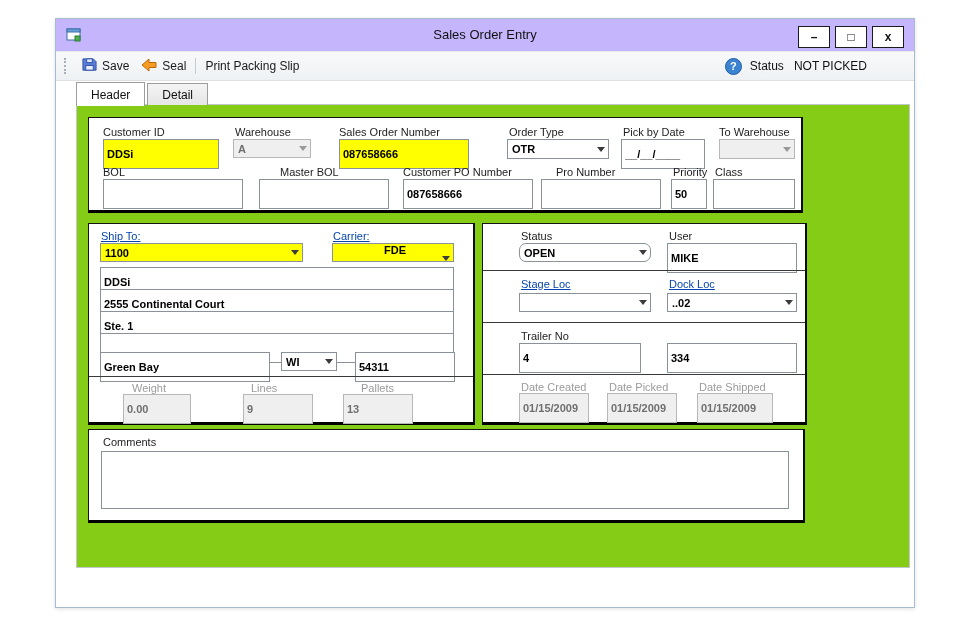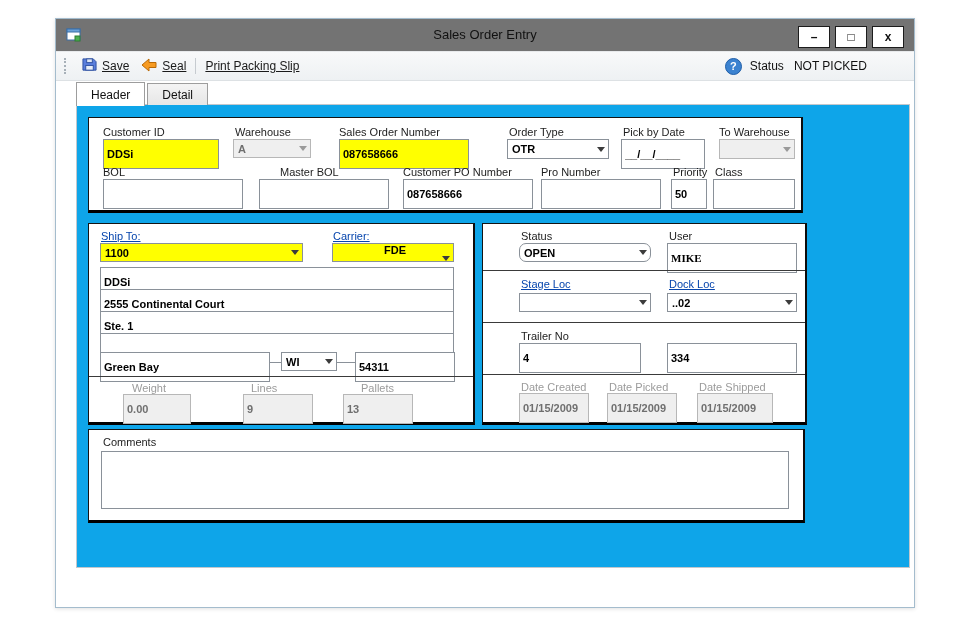--- a/index.html
+++ b/index.html
@@ -1,47 +1,47 @@
 <!DOCTYPE html>
 <html><head>
 <meta charset="utf-8">
 <style>
   html,body{margin:0;padding:0;background:#fff;}
   .canvas{position:relative;width:970px;height:630px;background:#ffffff;
           font-family:"Liberation Sans",sans-serif;overflow:hidden;}
   
   .win{position:absolute;left:55px;top:18px;width:858px;height:588px;
        background:#fff;border:1px solid #a4bccd;box-shadow:0 1px 4px rgba(0,0,0,.12);}
-  .titlebar{position:relative;height:32px;background:#737373;}
+  .titlebar{position:relative;height:32px;background:#c4b5fd;}
   .appicon{position:absolute;left:10px;top:8px;width:16px;height:16px;}
   .title{position:absolute;left:0;right:0;top:8px;text-align:center;
          font-size:13px;color:#111;}
   .winbtns{position:absolute;right:10px;top:7px;display:flex;gap:5px;}
   .winbtn{width:30px;height:20px;border:1px solid #1c1c1c;background:#fff;
           display:flex;align-items:center;justify-content:center;
           font-size:12px;font-weight:700;color:#111;cursor:default;line-height:1;}
   
   .toolbar{position:relative;height:28px;display:flex;align-items:center;
            background:linear-gradient(#f8f9fa,#eef1f3);
            border-top:1px solid #e8eaec;border-bottom:1px solid #dde1e4;padding-left:6px;}
   .grip{width:3px;height:16px;border-left:2px dotted #a7b0b8;margin:0 7px 0 2px;}
   .titem{display:flex;align-items:center;gap:5px;font-size:12px;color:#1a1a1a;
-         padding:2px 6px;cursor:default;text-decoration:underline;}
+         padding:2px 6px;cursor:default;}
   .tsep{width:1px;height:16px;background:#c6cbd0;margin:0 3px;}
   .tool-right{margin-left:auto;display:flex;align-items:center;gap:8px;padding-right:47px;font-size:12px;color:#111;}
   .helpicon{width:15px;height:15px;border-radius:50%;background:#3b82d0;border:1px solid #1f5ea8;
             color:#fff;font-size:11px;font-weight:700;display:flex;align-items:center;justify-content:center;}
   .statval{margin-left:2px;}
   
   .tabs{position:absolute;left:20px;top:63px;display:flex;align-items:flex-end;z-index:3;}
   .tab{padding:4px 14px 3px;font-size:12px;color:#111;border:1px solid #9d9d9d;border-bottom:none;
        background:linear-gradient(#f4f4f4,#e6e6e6);margin-right:2px;cursor:default;}
   .tab.active{background:#fff;padding:5px 14px 4px;margin-bottom:-1px;}
   .tabpage{position:absolute;left:20px;top:85px;width:832px;height:462px;
-           border:1px solid #c2c7cc;background:#0ea5e9;z-index:2;}
+           border:1px solid #c2c7cc;background:#84cc16;z-index:2;}
   
   .grp{position:absolute;background:#fff;border:1px solid #141414;
        border-right:2px solid #0c0c0c;border-bottom:3px solid #000;}
   .hdiv{position:absolute;left:0;right:0;height:1px;background:#3a3a3a;}
   
   .lbl{position:absolute;font-size:11px;color:#1d1d1d;white-space:nowrap;}
   .lbl.dis{color:#9b9b9b;}
   .lbl.link{color:#0645ad;text-decoration:underline;cursor:pointer;}
   .fld{position:absolute;box-sizing:border-box;border:1px solid #8a9199;background:#fff;
        font-family:"Liberation Sans",sans-serif;font-size:11px;font-weight:700;color:#000;
@@ -143,21 +143,21 @@
           <span></span>
           <span class="arrow"></span>
         </div>
 
         <span class="lbl" style="left:14px;top:48px;">BOL</span>
         <input class="fld" style="left: 14px; top: 61px; width: 140px; height: 18px;" value="">
         <span class="lbl" style="left:170px;top:48px;margin-left:21px;">Master BOL</span>
         <input class="fld" style="left: 170px; top: 61px; width: 130px; height: 18px;" value="">
         <span class="lbl" style="left:314px;top:48px;">Customer PO Number</span>
         <input class="fld" style="left: 314px; top: 61px; width: 130px; height: 18px;" value="087658666">
-        <span class="lbl" style="left:452px;top:48px;text-align:center;">Pro Number</span>
+        <span class="lbl" style="left:467px;top:48px;text-align:center;">Pro Number</span>
         <input class="fld" style="left: 452px; top: 61px; width: 120px; height: 18px;" value="">
         <span class="lbl" style="left:584px;top:48px;">Priority</span>
         <input class="fld" style="left: 582px; top: 61px; width: 36px; height: 18px;" value="50">
         <span class="lbl" style="left:626px;top:48px;">Class</span>
         <input class="fld" style="left: 624px; top: 61px; width: 82px; height: 18px;" value="">
       </div>
 
       <div class="grp" style="left:11px;top:118px;width:384px;height:198px;">
         <span class="lbl link" style="left:12px;top:6px;">Ship To:</span>
         <div class="combo req" style="left:11px;top:19px;width:203px;height:19px;">
@@ -188,21 +188,21 @@
         <input class="fld dis" style="left: 254px; top: 170px; width: 70px; height: 16px;" value="13">
       </div>
 
       <div class="grp" style="left:405px;top:118px;width:322px;height:198px;">
         <span class="lbl" style="left:38px;top:6px;">Status</span>
         <div class="combo" style="left:36px;top:19px;width:132px;height:19px;border-radius:7px;">
           <span>OPEN</span>
           <span class="arrow"></span>
         </div>
         <span class="lbl" style="left:186px;top:6px;">User</span>
-        <input class="fld" style="left: 184px; top: 19px; width: 130px; height: 19px; font-family: Liberation Serif, serif;" value="MIKE">
+        <input class="fld" style="left: 184px; top: 19px; width: 130px; height: 19px;" value="MIKE">
         <div class="hdiv" style="top:46px;"></div>
         <span class="lbl link" style="left:38px;top:54px;">Stage Loc</span>
         <div class="combo" style="left:36px;top:69px;width:132px;height:19px;">
           <span></span>
           <span class="arrow"></span>
         </div>
         <span class="lbl link" style="left:186px;top:54px;">Dock Loc</span>
         <div class="combo" style="left:184px;top:69px;width:130px;height:19px;">
           <span>..02</span>
           <span class="arrow"></span>

